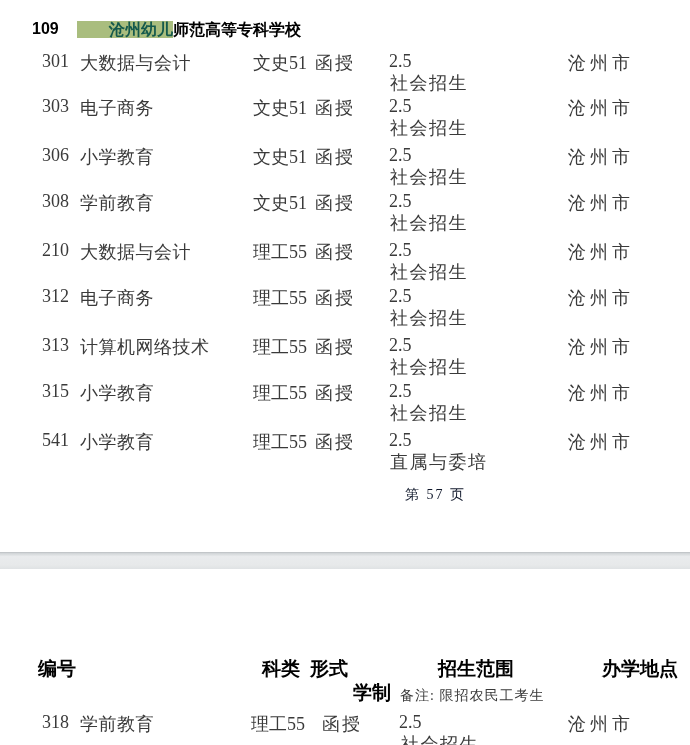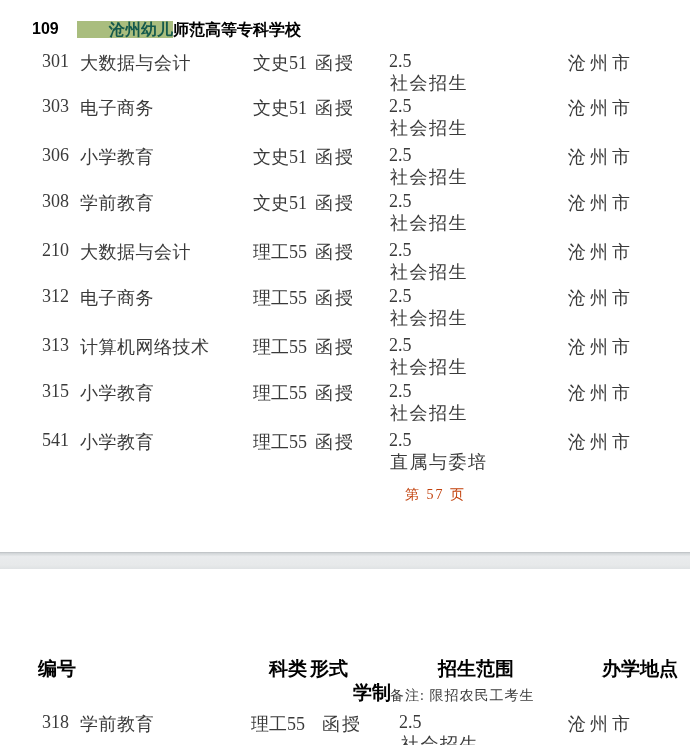--- a/index.html
+++ b/index.html
@@ -34,34 +34,34 @@
   .c-form{left:315px;letter-spacing:2px;}
   .c-dur{left:357px;margin-left:32px;}
   .c-scope{left:390px;letter-spacing:1.5px;margin-top:20px;}
   .c-city{left:568px;letter-spacing:4px;}
   
   .trow.alt .c-cat{left:251px;}
   .trow.alt .c-form{left:322px;}
   .trow.alt .c-dur{left:367px;}
   .trow.alt .c-scope{left:401px;}
   
-  .page-num{position:absolute;left:405px;top:486px;font-size:14px;color:#c2410c;letter-spacing:2px;}
+  .page-num{position:absolute;left:405px;top:486px;font-size:14px;color:#0f172a;letter-spacing:2px;}
   
   .cols-head{position:absolute;top:656px;left:0;width:690px;height:20px;
     font-family:"Liberation Sans","DejaVu Sans",sans-serif;font-weight:700;
     font-size:19px;color:#000;white-space:nowrap;}
   .h-code{position:absolute;left:38px;}
   .h-name{position:absolute;left:100px;}
-  .h-cat{position:absolute;left:269px;text-align:center;}
+  .h-cat{position:absolute;left:262px;text-align:center;}
   .h-form{position:absolute;left:310px;}
   .h-dur{position:absolute;left:353px;margin-top:24px;}
   .h-scope{position:absolute;left:438px;}
   .h-loc{position:absolute;left:602px;}
   
-  .note-line{position:absolute;left:390px;top:687px;font-size:14px;color:#3a3a3a;letter-spacing:1px;white-space:nowrap;text-align:center;}
+  .note-line{position:absolute;left:400px;top:687px;font-size:14px;color:#3a3a3a;letter-spacing:1px;white-space:nowrap;text-align:center;}
 </style>
 </head>
 <body>
 
 <div class="page" id="page1">
 
   <div class="group-head">
     <span class="g-code">109</span>
     <span class="g-name"><span class="hl">沧州幼儿</span><span>师范高等专科学校</span></span>
   </div>

